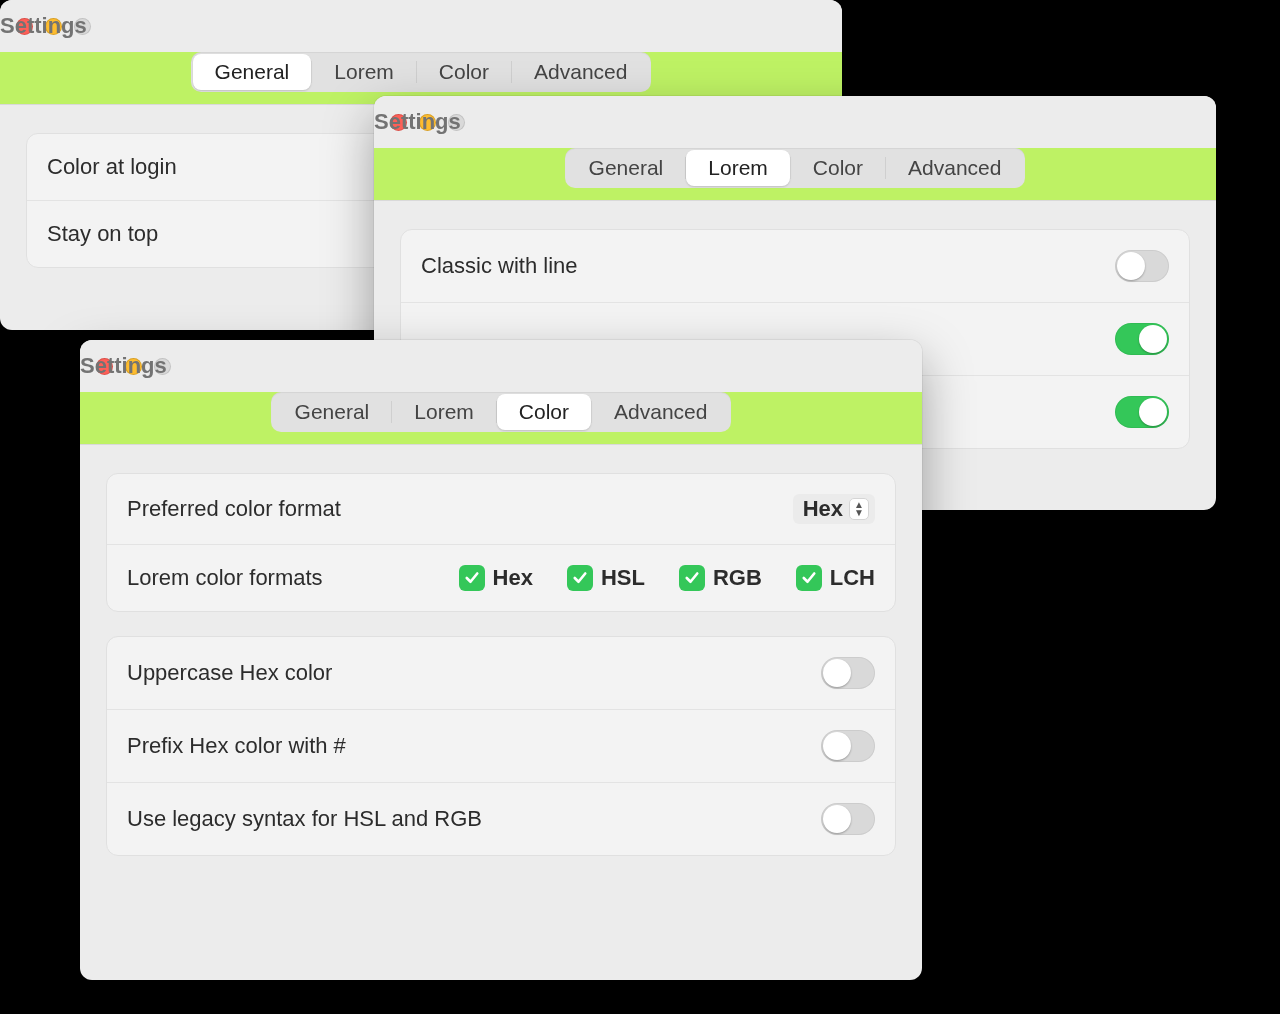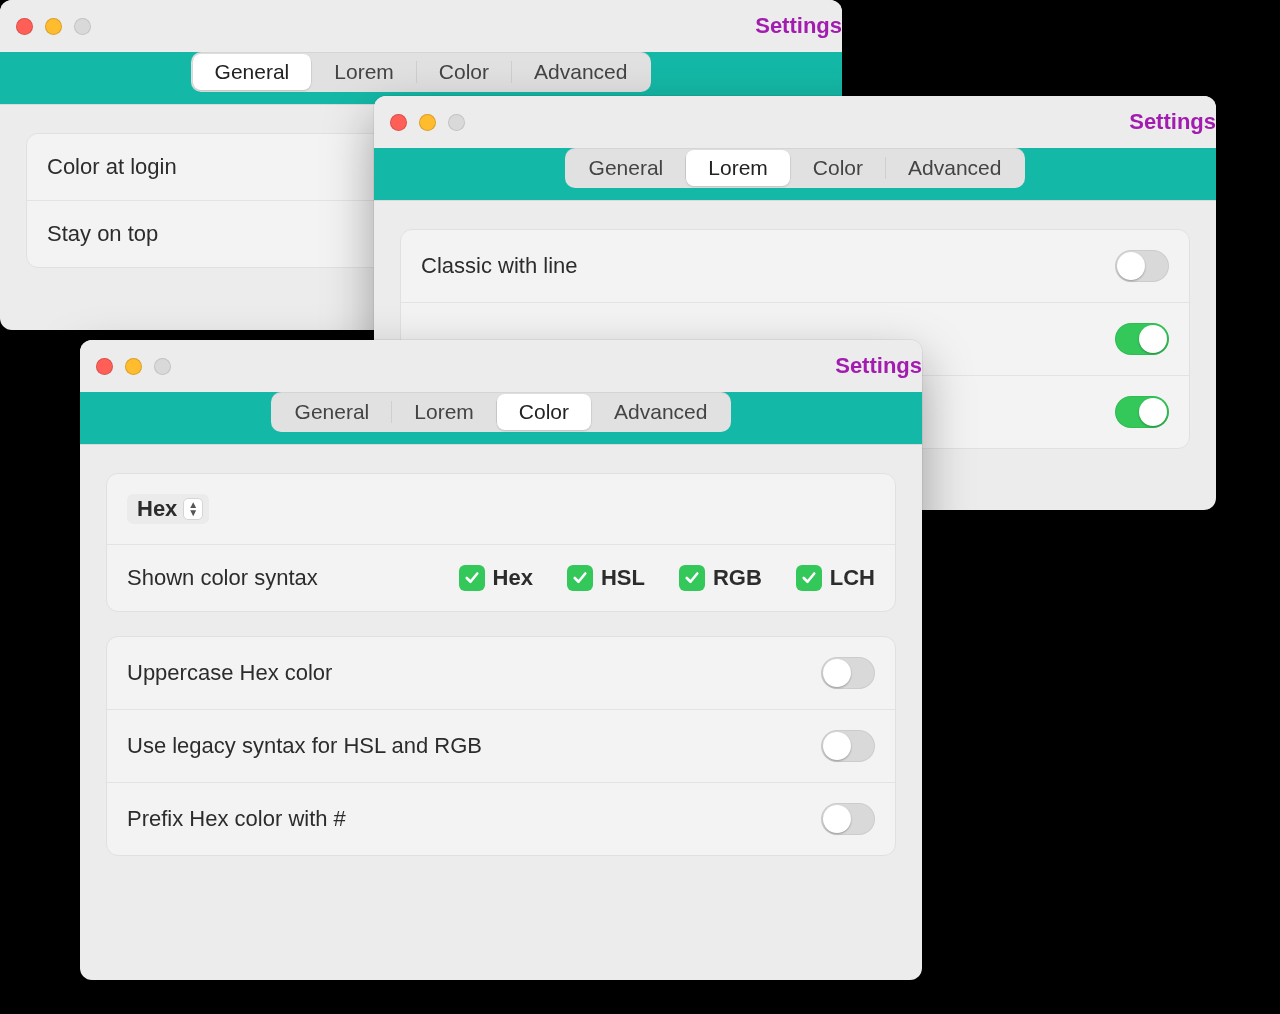--- a/index.html
+++ b/index.html
@@ -30,28 +30,28 @@
   .traffic {
     display:flex;
     gap:12px;
     align-items:center;
   }
   .dot { width:17px; height:17px; border-radius:50%; }
   .dot.red { background:#ff5f57; box-shadow: inset 0 0 0 1px rgba(0,0,0,.15);}
   .dot.yellow { background:#febc2e; box-shadow: inset 0 0 0 1px rgba(0,0,0,.15);}
   .dot.gray { background:#d9d9d9; box-shadow: inset 0 0 0 1px rgba(0,0,0,.1);}
   .title {
-    position:absolute; left:0; right:0; text-align:right;
-    font-weight:700; font-size:22px; color:#a21caf;
+    position:absolute; left:0; right:0; text-align:left;
+    font-weight:700; font-size:22px; color:#737373;
     pointer-events:none;
   }
   
   .tabrow {
     display:flex; justify-content:center; align-items:center;
-    background:#14b8a6;
+    background:#bef264;
     padding:0 0 12px;
     border-bottom:1px solid #d9d9d9;
   }
   .seg {
     display:flex;
     align-items:center;
     background:#e1e1e1;
     border-radius:10px;
     padding:2px;
     box-shadow: inset 0 1px 1px rgba(0,0,0,.06);
@@ -225,32 +225,33 @@
       <span class="divider"></span>
       <button class="active">Color</button>
       <span class="divider"></span>
       <button>Advanced</button>
     </div>
   </div>
   <div class="content">
 
     <div class="group">
       <div class="row twoside">
+        <span class="left">Preferred color format</span>
         <div class="right">
           <div class="popup">
             <span>Hex</span>
             <span class="updown">
               <span>▲</span>
                 <span>▼</span>
             </span>
           </div>
         </div>
       </div>
       <div class="row twoside">
-        <span class="left">Shown color syntax</span>
+        <span class="left">Lorem color formats</span>
         <div class="right checkrow">
           <label class="check">
             <span class="box">
                 <svg viewBox="0 0 24 24">
                   <path d="M5 12l5 5 9-11" fill="none" stroke="#fff" stroke-width="3.5" stroke-linecap="round" stroke-linejoin="round"></path>
                 </svg>
               </span>
             <span>Hex</span>
           </label>
           <label class="check">
@@ -280,23 +281,23 @@
         </div>
       </div>
     </div>
 
     <div class="group">
       <div class="row">
         <span>Uppercase Hex color</span>
         <div class="switch"></div>
       </div>
       <div class="row">
+        <span>Prefix Hex color with #</span>
+        <div class="switch"></div>
+      </div>
+      <div class="row">
         <span>Use legacy syntax for HSL and RGB</span>
         <div class="switch"></div>
       </div>
-      <div class="row">
-        <span>Prefix Hex color with #</span>
-        <div class="switch"></div>
-      </div>
     </div>
 
   </div>
 </div>
 
 </body></html>

